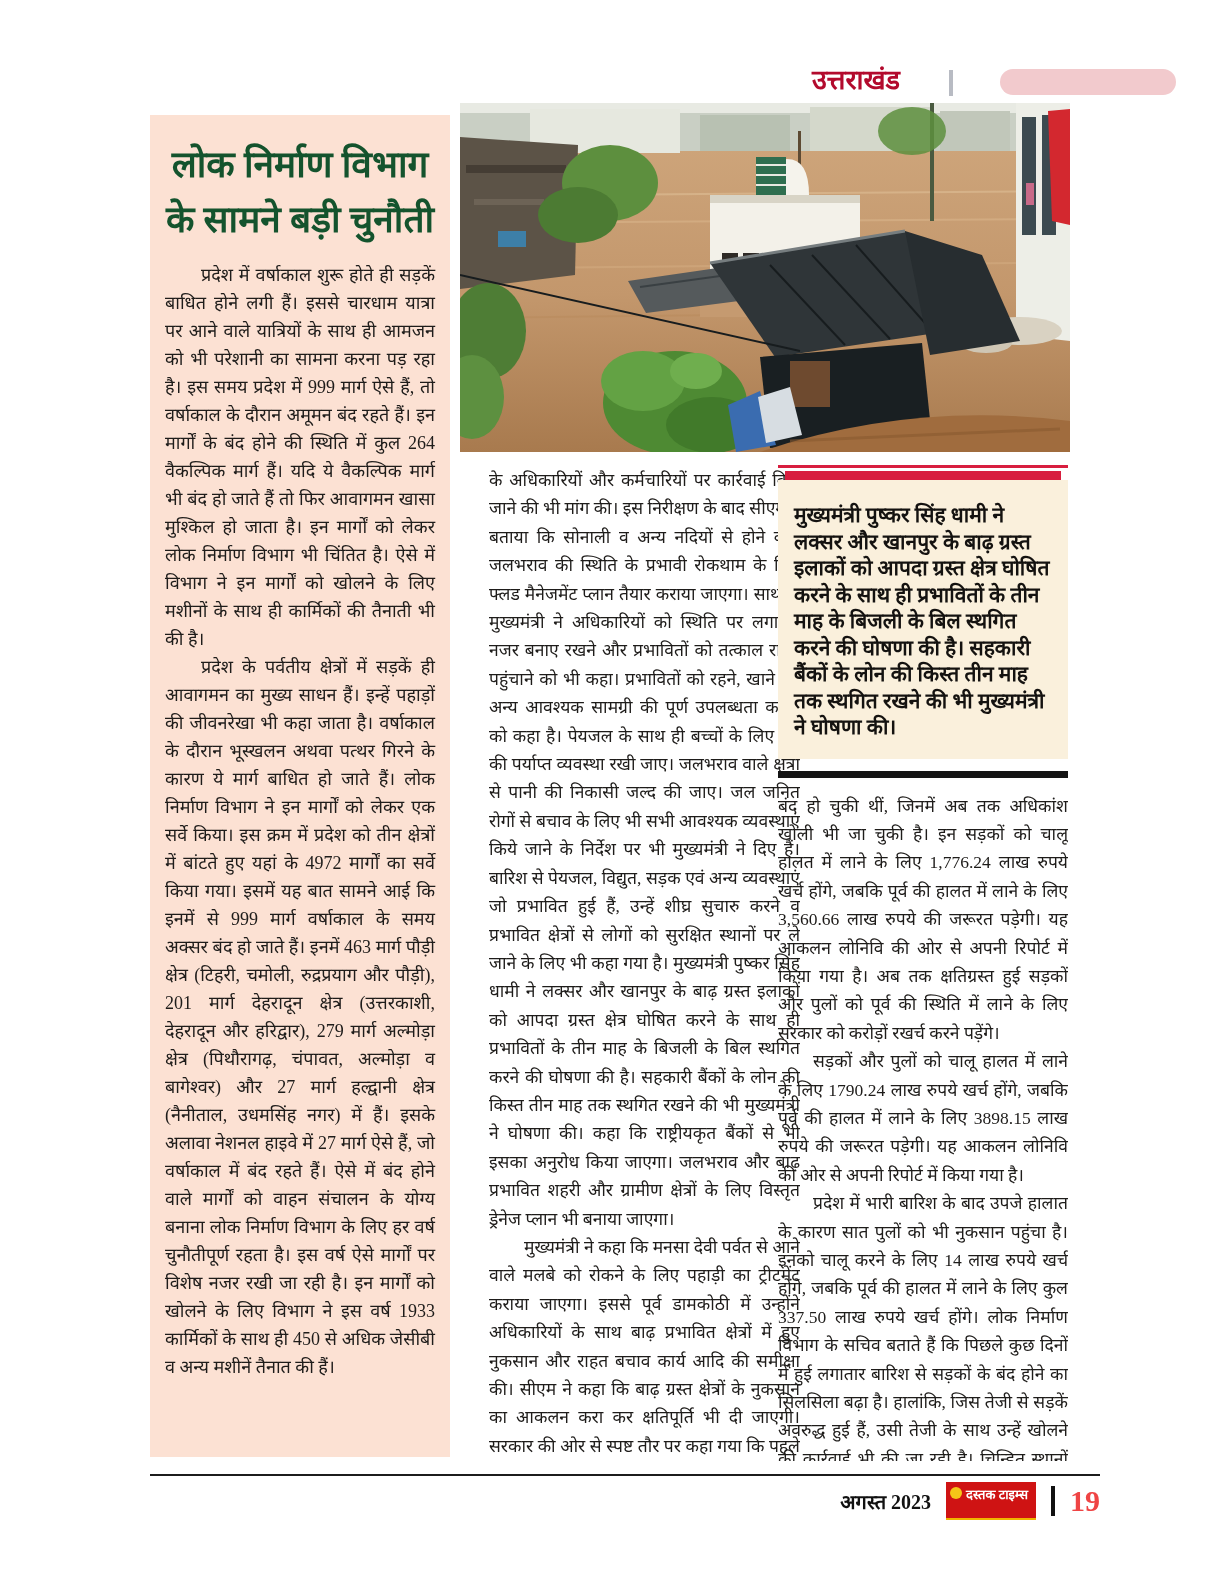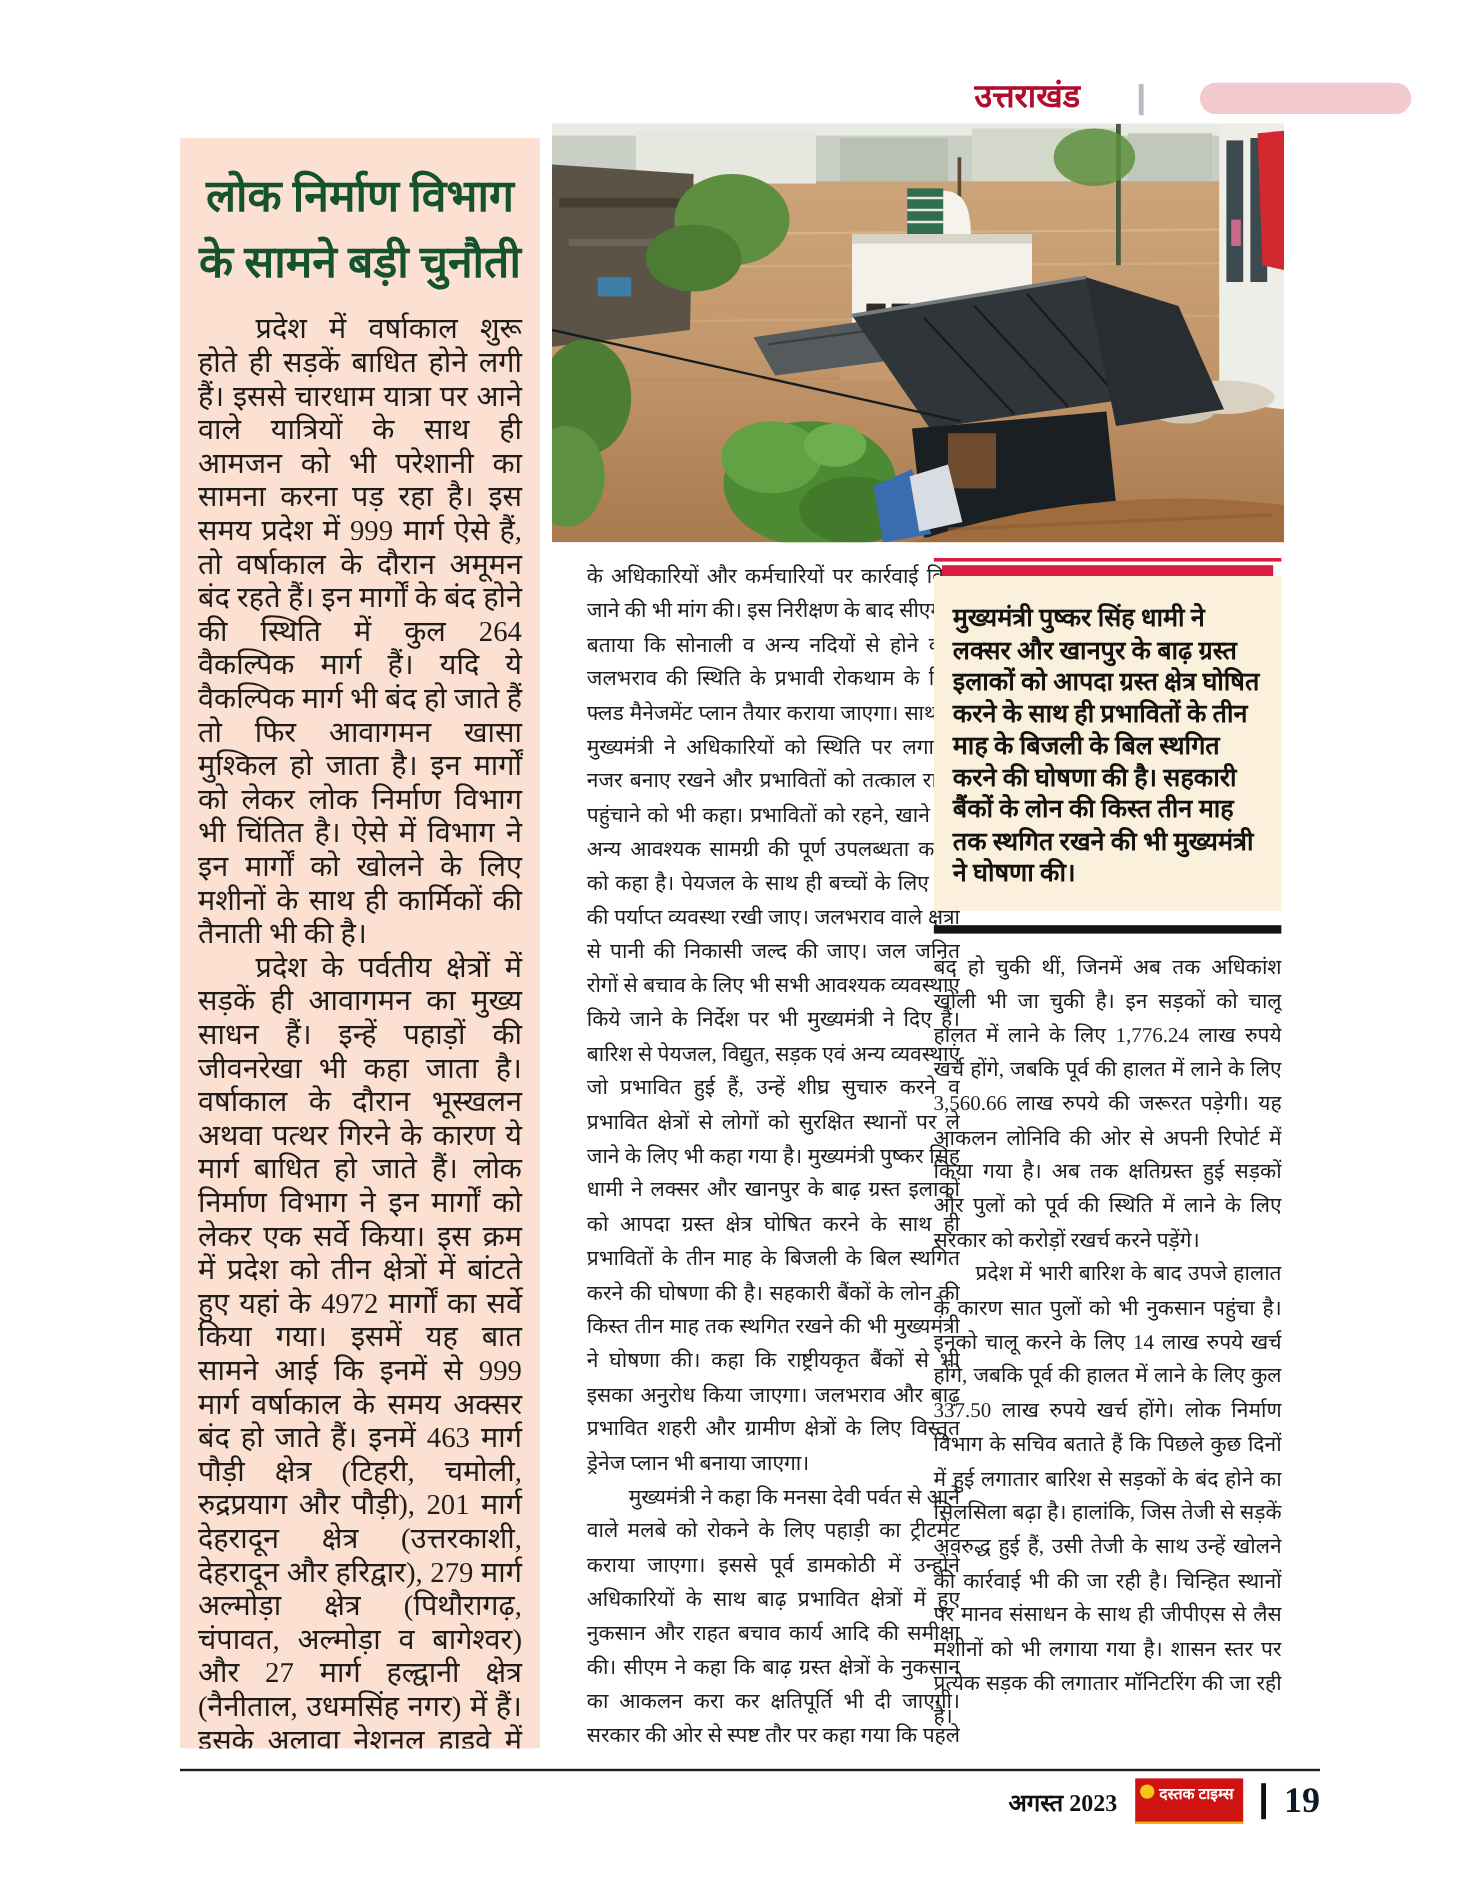--- a/index.html
+++ b/index.html
@@ -7,21 +7,21 @@
     position:relative;width:1224px;height:1584px;background:#ffffff;overflow:hidden;
     font-family:"Liberation Serif","DejaVu Sans",serif;color:#1e1c1a;
   }
   
   .section-label{position:absolute;left:812px;top:60px;font-size:27px;font-weight:bold;color:#b30a2d;}
   .header-divider{position:absolute;left:949px;top:70px;width:4px;height:26px;background:#b8bbc3;}
   .header-pill{position:absolute;left:1000px;top:69px;width:176px;height:26px;border-radius:13px;background:#f2cacd;}
   
   .left-box{position:absolute;left:150px;top:115px;width:300px;height:1342px;background:#fce1d3;overflow:hidden;}
   .headline{margin:22px 10px 14px;text-align:center;font-weight:bold;font-size:37px;line-height:55px;color:#14532d;}
-  .left-box p{margin:0 15px;font-size:24px;line-height:28px;text-align:justify;text-indent:2em;}
+  .left-box p{margin:0 15px;font-size:18px;line-height:28px;text-align:justify;text-indent:2em;}
   
   .photo{position:absolute;left:460px;top:103px;width:610px;height:349px;overflow:hidden;}
   .photo svg{display:block;width:100%;height:100%;}
   
   .col{position:absolute;text-align:justify;font-size:17.5px;line-height:28.4px;}
   .col-mid{left:461px;top:466px;width:311px;height:996px;overflow:hidden;margin-left:28px;}
   .col p{margin:0;}
   .col p.indent{text-indent:2em;}
   .col-right{left:778px;top:465px;width:290px;height:996px;overflow:hidden;}
   
@@ -30,21 +30,21 @@
   .quote-topbar{height:9px;background:#d81e3f;margin:3px 7px 0;}
   .quote-body{background:#faf0dc;padding:22px 16px 18px;font-size:21px;font-weight:bold;line-height:26.5px;text-align:left;color:#141210;}
   .quote-bottombar{height:7px;background:#141414;margin-top:12px;}
   
   .footer-rule{position:absolute;left:150px;top:1474px;width:950px;height:2px;background:#1c1c1c;}
   .footer{position:absolute;left:150px;top:1482px;width:950px;display:flex;justify-content:flex-end;align-items:center;gap:15px;}
   .footer-date{font-size:20px;font-weight:bold;color:#111;}
   .footer-logo{background:#cf1313;color:#ffffff;font-size:13px;font-weight:bold;padding:3px 8px 15px 20px;position:relative;white-space:nowrap;border-bottom:2px solid #f0b400;}
   .footer-logo .logo-dot{position:absolute;left:4px;top:5px;width:12px;height:12px;border-radius:50%;background:#f5c518;}
   .footer-vbar{width:4px;height:30px;background:#111;}
-  .footer-page{font-size:30px;font-weight:bold;color:#0f172a;}
+  .footer-page{font-size:30px;font-weight:bold;color:#ef4444;}
 </style>
 </head>
 <body>
 
 <div id="page">
 
   <div class="section-label">उत्तराखंड</div>
   <div class="header-divider"></div>
   <div class="header-pill"></div>
 
@@ -144,20 +144,21 @@
   </div>
 
   <div class="col col-right">
     <div class="quote-box">
       <div class="quote-topline"></div>
       <div class="quote-topbar"></div>
       <div class="quote-body">मुख्यमंत्री पुष्कर सिंह धामी ने लक्सर और खानपुर के बाढ़ ग्रस्त इलाकों को आपदा ग्रस्त क्षेत्र घोषित करने के साथ ही प्रभावितों के तीन माह के बिजली के बिल स्थगित करने की घोषणा की है। सहकारी बैंकों के लोन की किस्त तीन माह तक स्थगित रखने की भी मुख्यमंत्री ने घोषणा की।</div>
       <div class="quote-bottombar"></div>
     </div>
     <p>बंद हो चुकी थीं, जिनमें अब तक अधिकांश खोली भी जा चुकी है। इन सड़कों को चालू हालत में लाने के लिए 1,776.24 लाख रुपये खर्च होंगे, जबकि पूर्व की हालत में लाने के लिए 3,560.66 लाख रुपये की जरूरत पड़ेगी। यह आकलन लोनिवि की ओर से अपनी रिपोर्ट में किया गया है। अब तक क्षतिग्रस्त हुई सड़कों और पुलों को पूर्व की स्थिति में लाने के लिए सरकार को करोड़ों रखर्च करने पड़ेंगे।</p>
+    <p class="indent">सड़कों और पुलों को चालू हालत में लाने के लिए 1790.24 लाख रुपये खर्च होंगे, जबकि पूर्व की हालत में लाने के लिए 3898.15 लाख रुपये की जरूरत पड़ेगी। यह आकलन लोनिवि की ओर से अपनी रिपोर्ट में किया गया है।</p>
     <p class="indent"><span>प्रदेश में भारी बारिश के बाद उपजे हालात के कारण सात पुलों को भी नुकसान पहुंचा है। इनको चालू करने के लिए 14 लाख रुपये खर्च होंगे, जबकि पूर्व की हालत में लाने के लिए कुल 337.50 लाख रुपये खर्च होंगे। लोक निर्माण विभाग के सचिव बताते हैं कि पिछले कुछ दिनों में हुई लगातार बारिश से सड़कों के बंद होने का सिलसिला बढ़ा है। हालांकि, जिस तेजी से सड़कें अवरुद्ध हुई हैं, उसी तेजी के साथ उन्हें खोलने की कार्रवाई भी की जा रही है। चिन्हित स्थानों पर मानव संसाधन के साथ ही जीपीएस से लैस मशीनों को भी लगाया गया है। शासन स्तर पर प्रत्येक सड़क की लगातार मॉनिटरिंग की जा रही है।</span></p>
   </div>
 
   <div class="footer-rule"></div>
   <div class="footer">
     <span class="footer-date">अगस्त 2023</span>
     <span class="footer-logo"><span class="logo-dot"></span><span>दस्तक टाइम्स</span></span>
     <span class="footer-vbar"></span>
     <span class="footer-page">19</span>
   </div>

